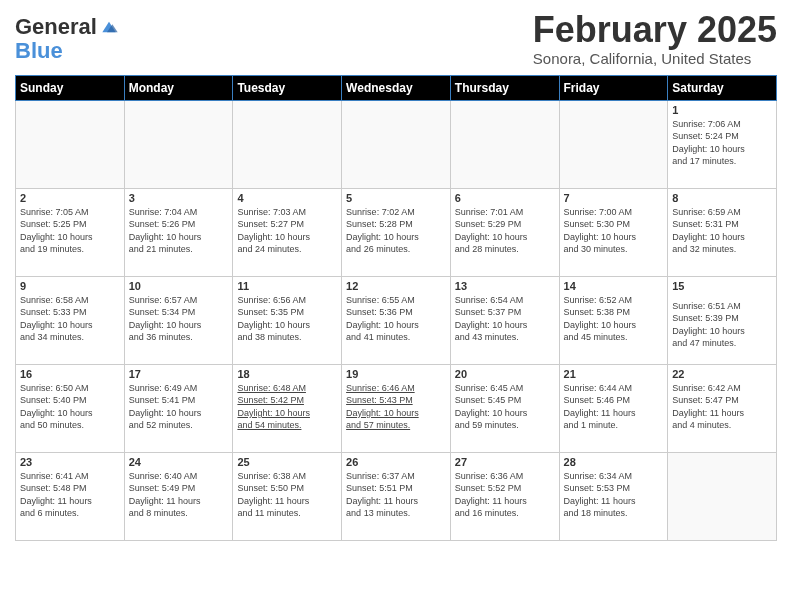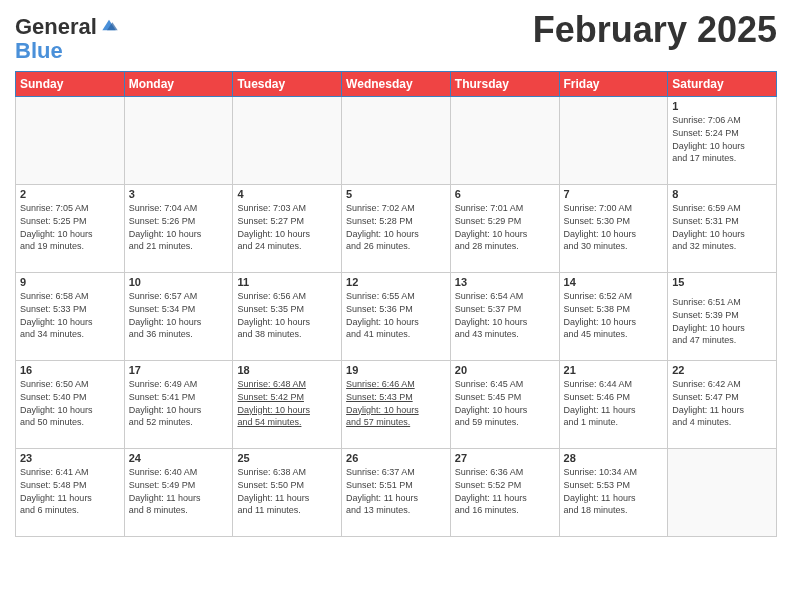--- a/index.html
+++ b/index.html
@@ -48,21 +48,21 @@
     .subtitle {
       font-size: 15px;
       color: #555;
     }
     table {
       width: 100%;
       border-collapse: collapse;
       table-layout: fixed;
     }
     th {
-      background-color: #ef4444;
+      background-color: #000000;
       color: white;
       font-size: 12px;
       font-weight: bold;
       padding: 5px 4px;
       text-align: left;
       border: 1px solid #3a7fc1;
     }
     td {
       border: 1px solid #ccc;
       vertical-align: top;
@@ -88,32 +88,33 @@
       line-height: 1.4;
     }
   </style>
 </head>
 <body>
 
 <div class="container">
   <div class="header">
     <div class="logo">
       <div>
-        <div style="display:flex;">
+        <div style="display:flex;align-items:center;">
           <span class="logo-text">General</span>
           <svg class="logo-icon" viewBox="0 0 30 24" xmlns="http://www.w3.org/2000/svg">
             <polygon points="5,20 15,4 25,20" fill="#4a90d9"></polygon>
             <polygon points="12,20 20,8 28,20" fill="#2a5fa0" opacity="0.7"></polygon>
           </svg>
         </div>
         <span class="logo-text" style="color:#4a90d9;">Blue</span>
       </div>
     </div>
     <div class="title-section">
       <div class="main-title">February 2025</div>
+      <div class="subtitle">Sonora, California, United States</div>
     </div>
   </div>
 
   <table>
     <thead>
       <tr>
       <th>Sunday</th>
           <th>Monday</th>
           <th>Tuesday</th>
           <th>Wednesday</th>
@@ -322,21 +323,21 @@
           </td>
           <td>
             <span class="day-num">27</span>
             <div class="day-detail" style="white-space: pre-line;">Sunrise: 6:36 AM
 Sunset: 5:52 PM
 Daylight: 11 hours
 and 16 minutes.</div>
           </td>
           <td>
             <span class="day-num">28</span>
-            <div class="day-detail" style="white-space: pre-line;">Sunrise: 10:34 AM
+            <div class="day-detail" style="white-space: pre-line;">Sunrise: 6:34 AM
 Sunset: 5:53 PM
 Daylight: 11 hours
 and 18 minutes.</div>
           </td>
           <td class="empty"></td>
         </tr>
       </tbody>
   </table>
 </div>
 

